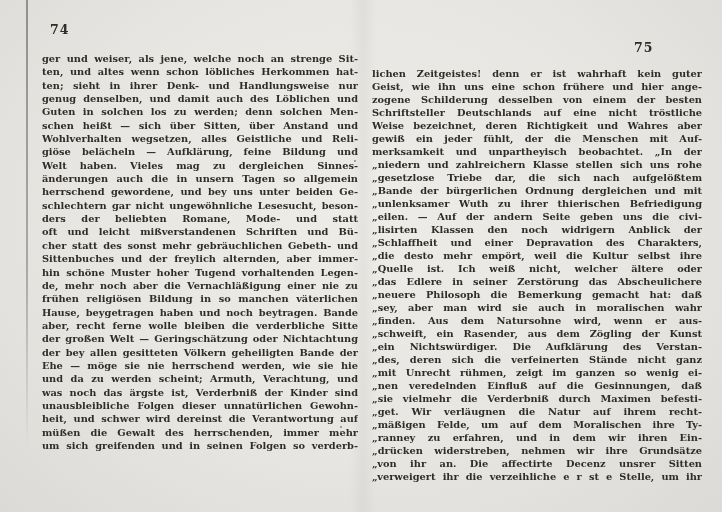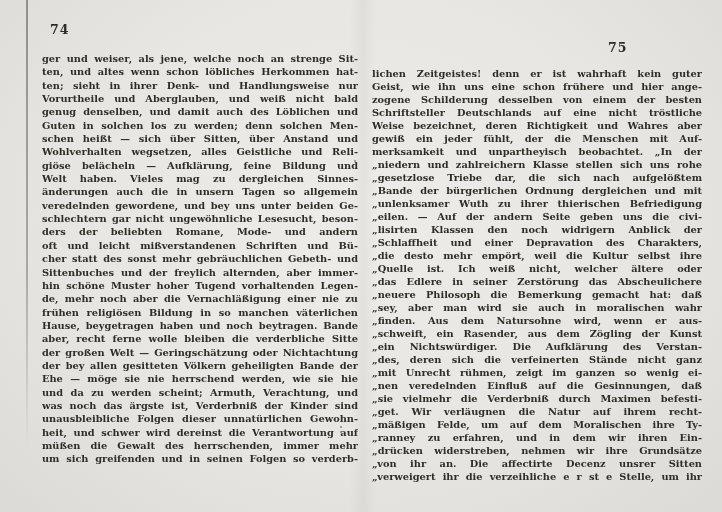--- a/index.html
+++ b/index.html
@@ -32,21 +32,21 @@
       rgba(110,108,102,0) 100%);
   }
   .page-number {
     position: absolute;
     font-size: 12.5px;
     font-weight: 700;
     letter-spacing: 1px;
     color: #2f2b25;
   }
   .pn-left  { left: 50px;  top: 22px; }
-  .pn-right { left: 608px; top: 40px; }
+  .pn-right { left: 634px; top: 40px; }
   .text-block {
     position: absolute;
     text-rendering: optimizeLegibility;
   }
   .tb-left  { left: 42px;  top: 52px; width: 316px; }
   .tb-right { left: 372px; top: 67px; width: 330px; }
   .line {
     font-size: 9.8px;
     font-weight: 700;
     line-height: 13.35px;
@@ -74,31 +74,30 @@
 <div class="scan">
   <div class="edge-line"></div>
   <div class="gutter-shade"></div>
 
   <div>
     <div class="page-number pn-left">74</div>
     <div class="text-block tb-left">
         <div class="line">ger und weiser, als jene, welche noch an strenge Sit-</div>
         <div class="line">ten, und altes wenn schon löbliches Herkommen hat-</div>
         <div class="line">ten; sieht in ihrer Denk- und Handlungsweise nur</div>
-        <div class="line">Vorurtheile und Aberglauben, und weiß nicht bald</div>
         <div class="line">genug denselben, und damit auch des Löblichen und</div>
         <div class="line">Guten in solchen los zu werden; denn solchen Men-</div>
         <div class="line">schen heißt — sich über Sitten, über Anstand und</div>
         <div class="line">Wohlverhalten wegsetzen, alles Geistliche und Reli-</div>
         <div class="line">giöse belächeln — Aufklärung, feine Bildung und</div>
         <div class="line">Welt haben. Vieles mag zu dergleichen Sinnes-</div>
         <div class="line">änderungen auch die in unsern Tagen so allgemein</div>
-        <div class="line">veredelnden gewordene, und bey uns unter beiden Ge-</div>
+        <div class="line">herrschend gewordene, und bey uns unter beiden Ge-</div>
         <div class="line">schlechtern gar nicht ungewöhnliche Lesesucht, beson-</div>
-        <div class="line">ders der beliebten Romane, Mode- und andern</div>
+        <div class="line">ders der beliebten Romane, Mode- und statt</div>
         <div class="line">oft und leicht mißverstandenen Schriften und Bü-</div>
         <div class="line">cher statt des sonst mehr gebräuchlichen Gebeth- und</div>
         <div class="line">Sittenbuches und der freylich alternden, aber immer-</div>
         <div class="line">hin schöne Muster hoher Tugend vorhaltenden Legen-</div>
         <div class="line">de, mehr noch aber die Vernachläßigung einer nie zu</div>
         <div class="line">frühen religiösen Bildung in so manchen väterlichen</div>
         <div class="line">Hause, beygetragen haben und noch beytragen. Bande</div>
         <div class="line">aber, recht ferne wolle bleiben die verderbliche Sitte</div>
         <div class="line">der großen Welt — Geringschätzung oder Nichtachtung</div>
         <div class="line">der bey allen gesitteten Völkern geheiligten Bande der</div>

